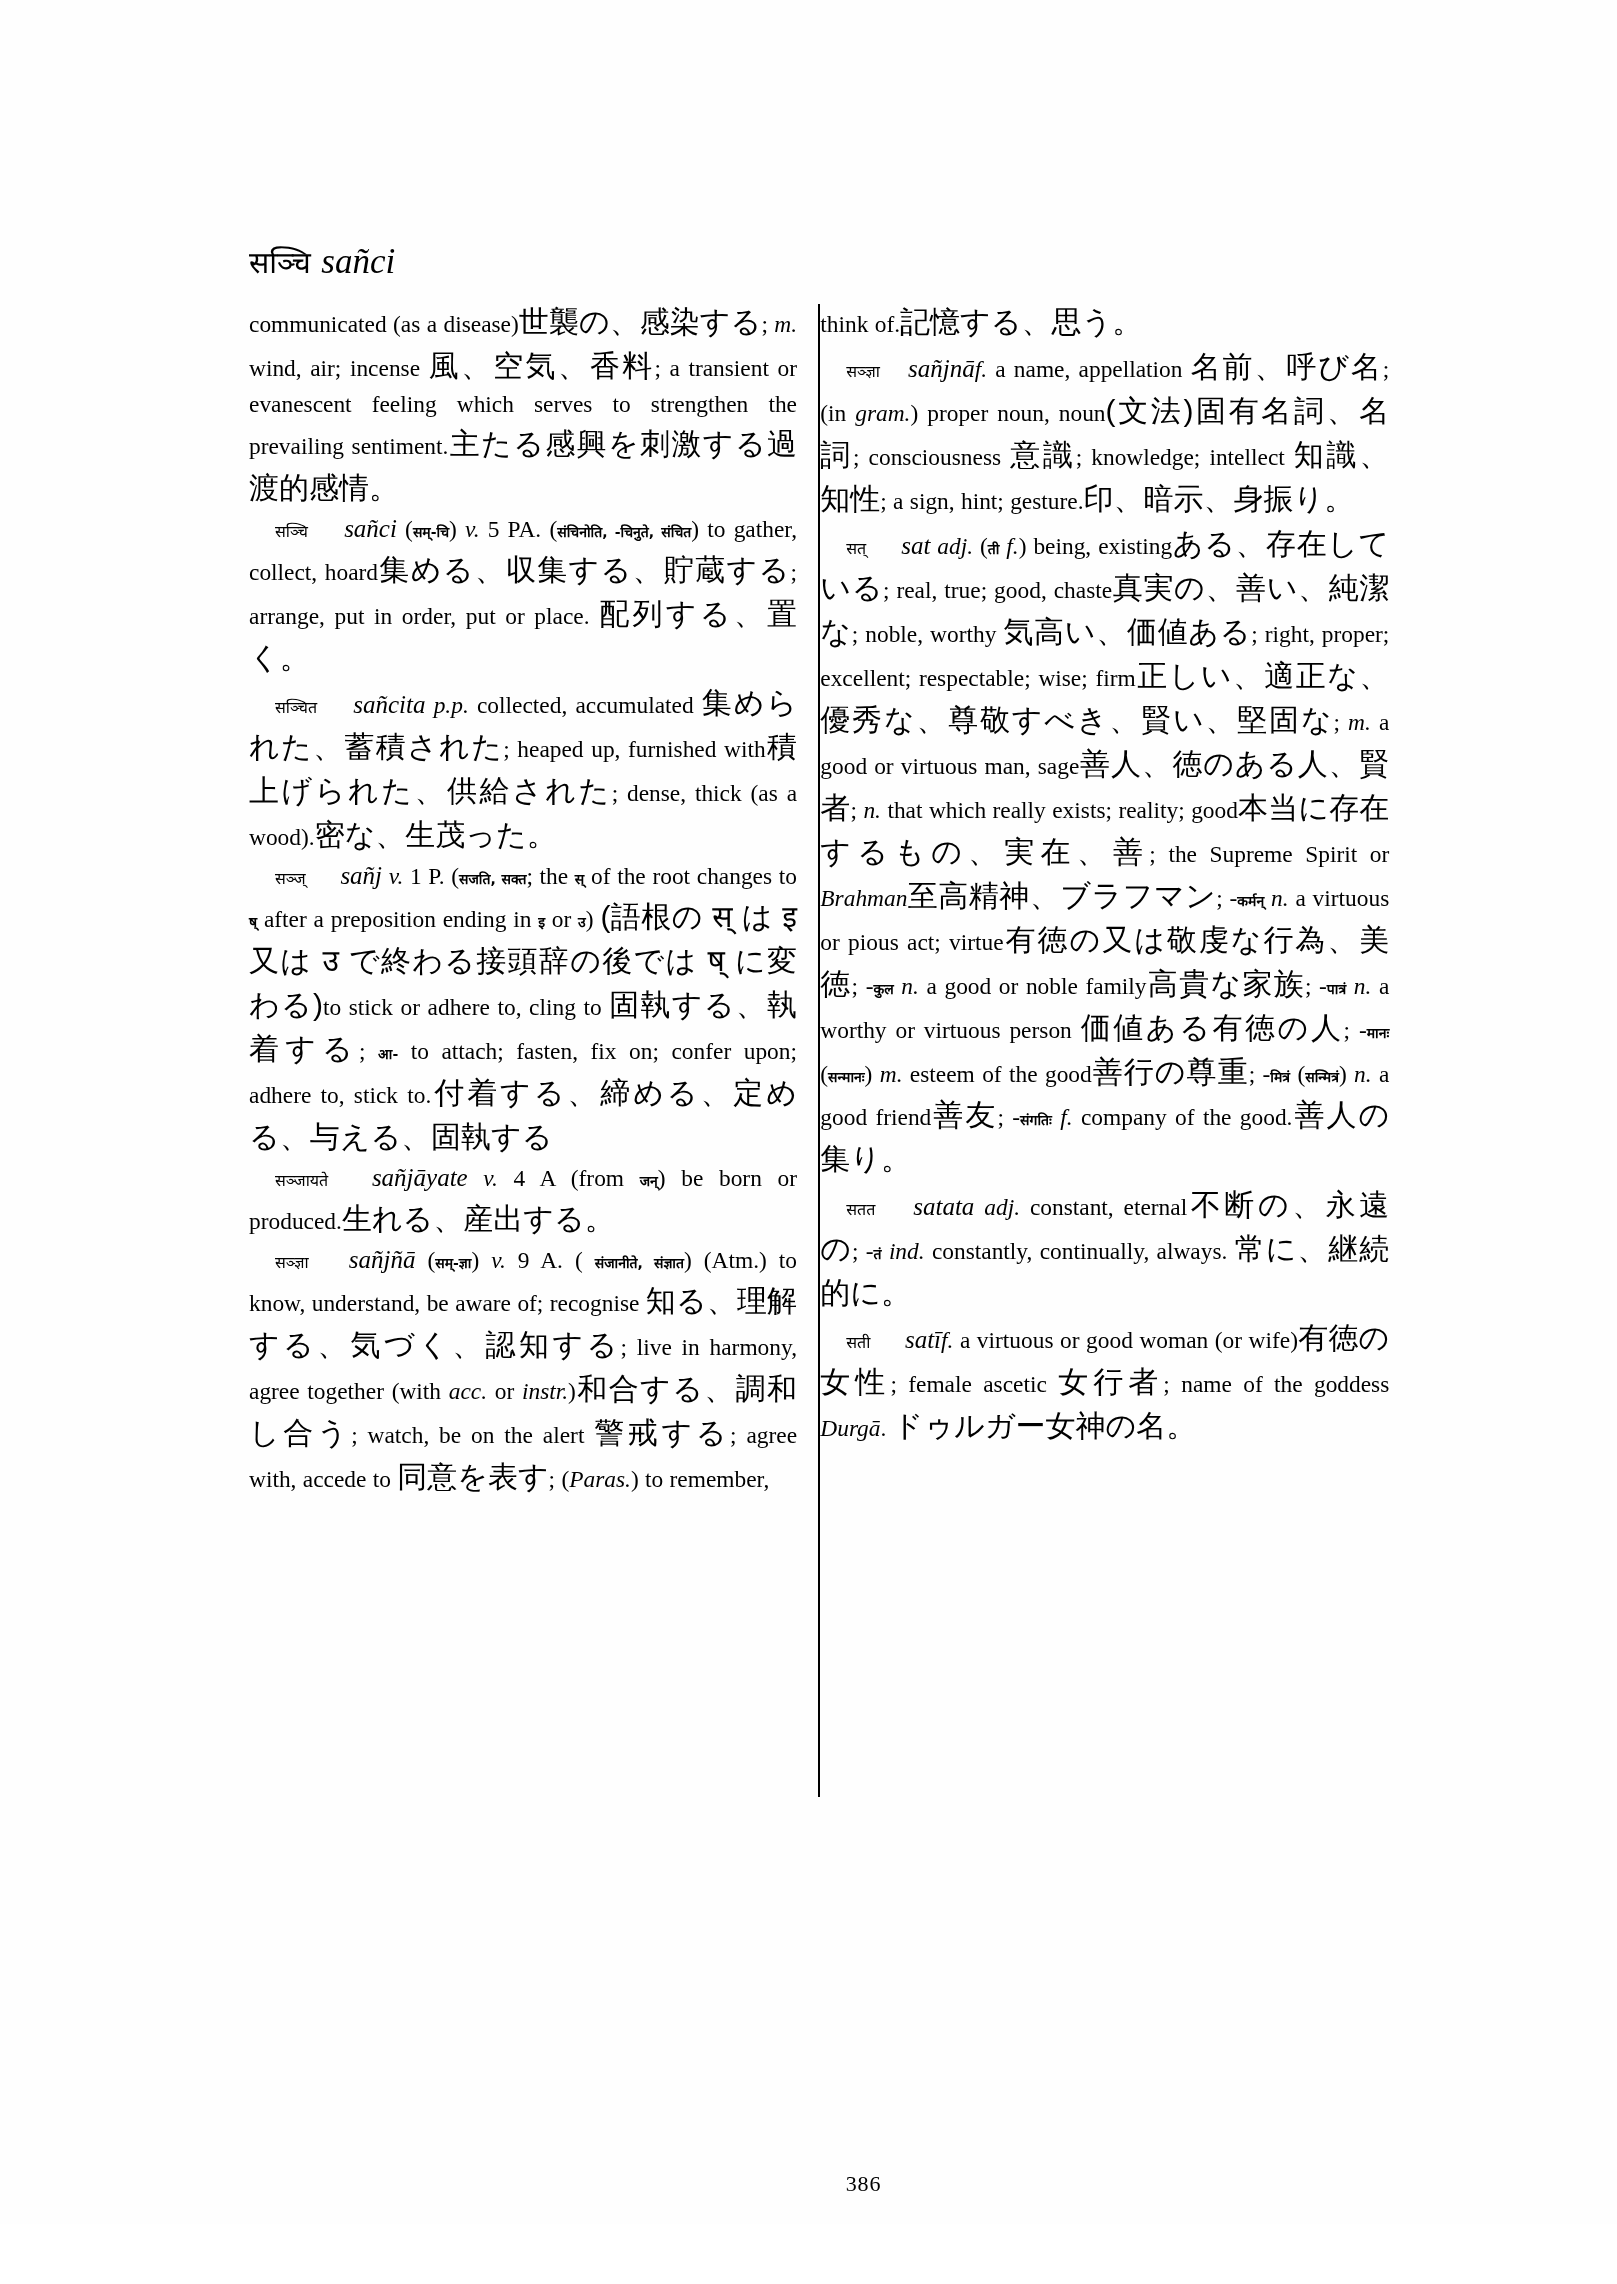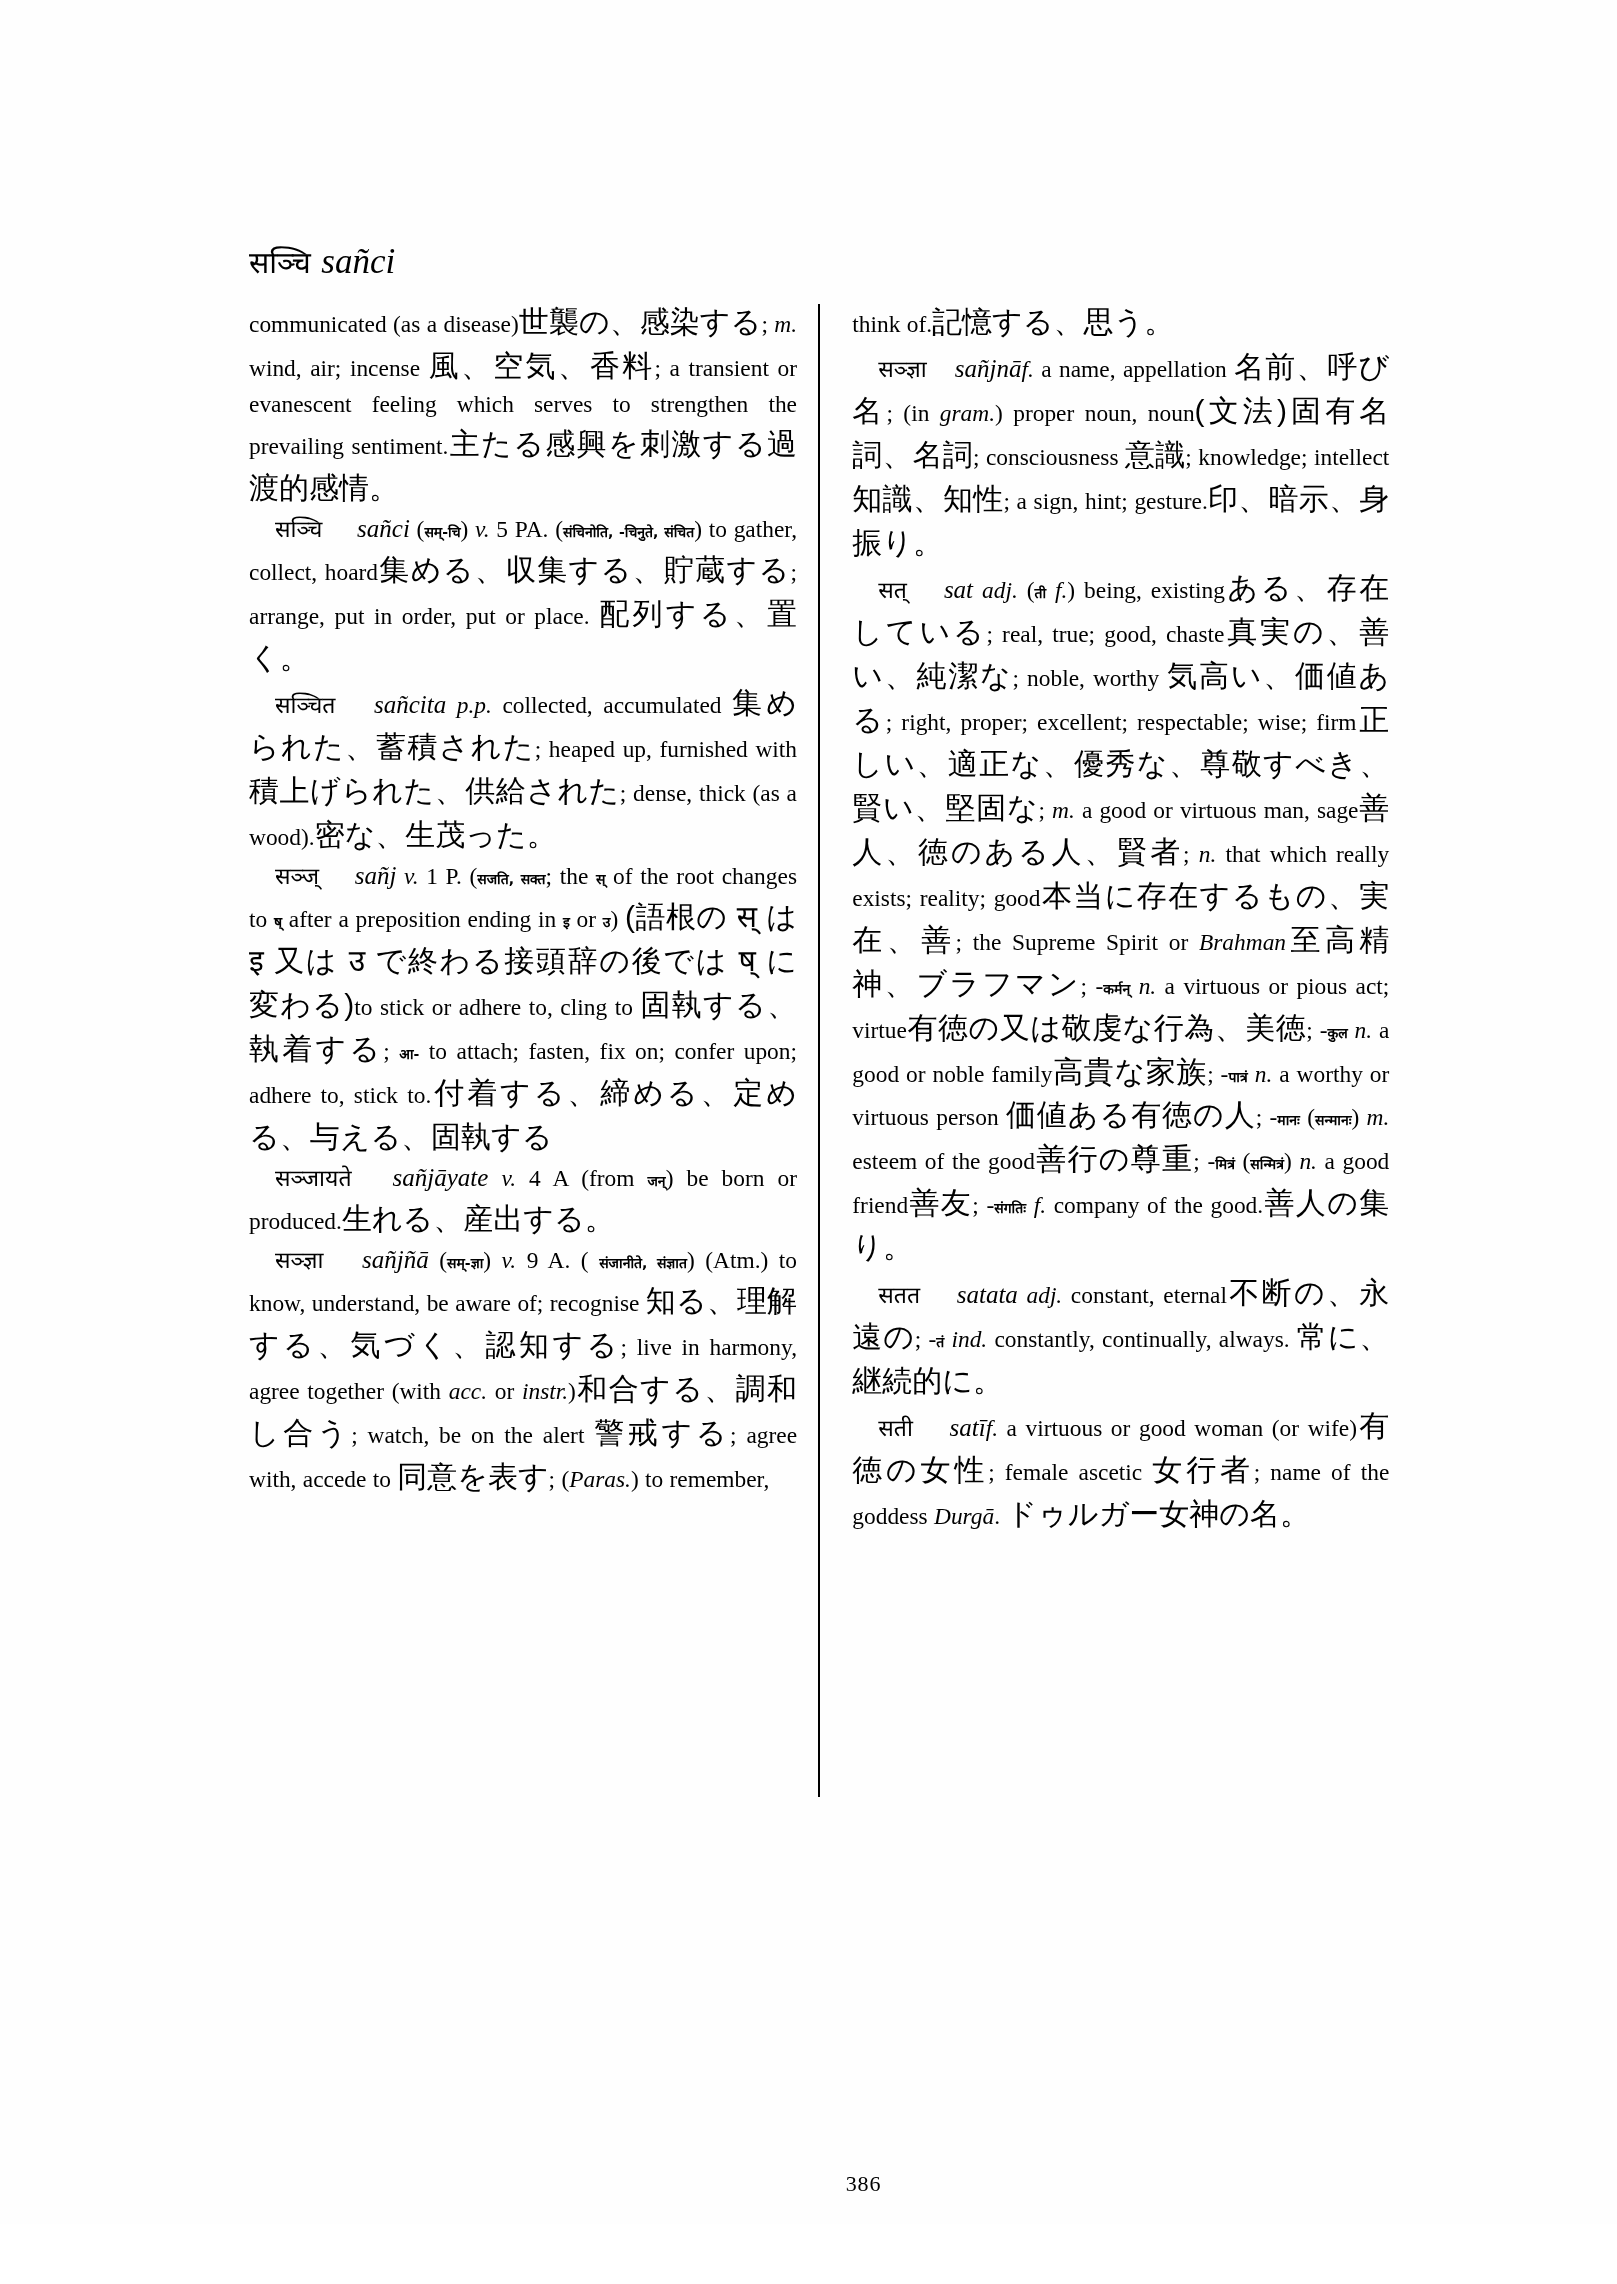--- a/index.html
+++ b/index.html
@@ -47,40 +47,40 @@
     display: flex;
     flex-direction: row;
     align-items: flex-start;
     position: relative;
   }
   .col {
     width: 569px;
     box-sizing: border-box;
   }
   .col.left { padding-right: 21px; }
-  .col.right { padding-left: 32px; }
+  .col.right { }
   .divider {
     width: 2.3px;
     background: #000;
     align-self: stretch;
     margin: 4.5px 0 0 0;
     min-height: 1493px;
   }
   p.entry {
     margin: 0 0 1.5px 0;
     font-size: 23.4px;
     line-height: 1.465;
     text-align: justify;
     text-justify: inter-word;
     word-spacing: 0.02em;
   }
   p.entry.indent { text-indent: 26px; }
   .dv {
     font-family: "DejaVu Sans", sans-serif;
-    font-size: 23px;
+    font-size: 16px;
   }
   .dv-sm {
     font-family: "DejaVu Sans", sans-serif;
     font-size: 14px;
     font-weight: bold;
   }
   .jp {
     font-family: Liberation Sans, sans-serif;
     font-size: 30px;
   }

